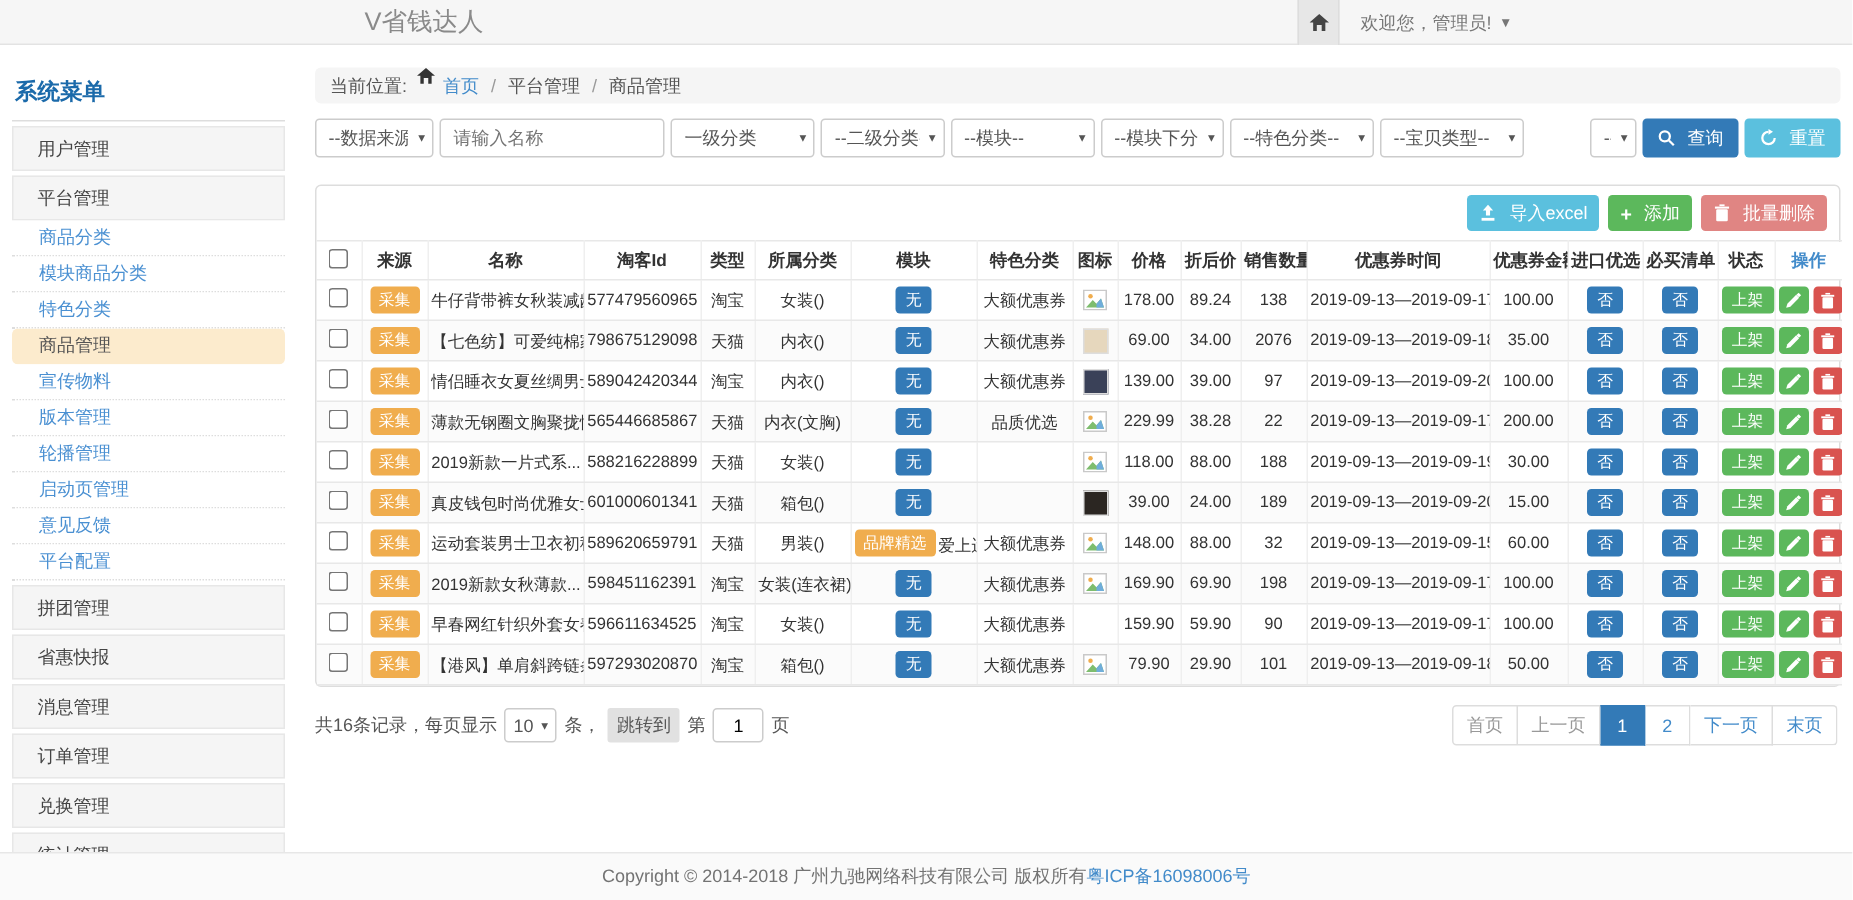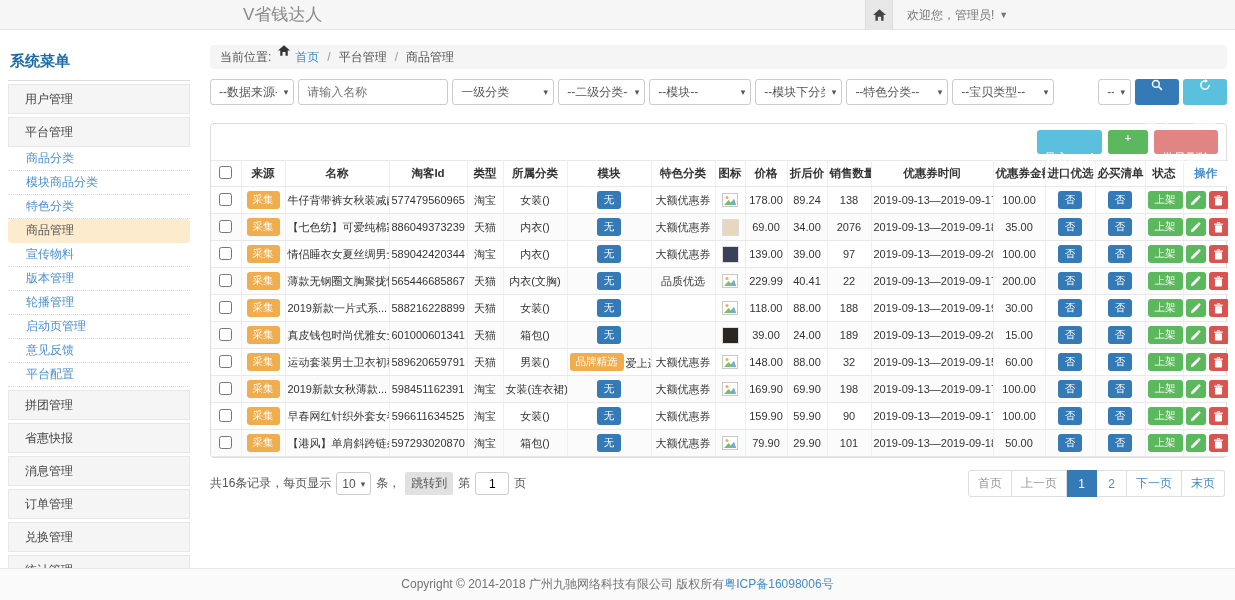--- a/index.html
+++ b/index.html
@@ -31,21 +31,21 @@
   .breadcrumb { margin-top:15px; height:24px; line-height:24px; background:#f5f5f5; border-radius:4px; padding:0 10px; color:#555; display:flex; align-items:flex-start; gap:5px; }
   .breadcrumb svg { width:12px; height:11px; fill:#333; margin-left:2px; }
   .breadcrumb .bc-home { color:#428bca; cursor:pointer; }
   .breadcrumb .bc-sep { color:#999; margin:0 3px; }
   
   .filters { margin-top:10px; display:flex; align-items:center; gap:4px; }
   .sel { position:relative; display:inline-block; }
   .sel select { appearance:none; -webkit-appearance:none; height:26px; border:1px solid #ccc; border-radius:3px; background:#fff; color:#555; font-size:12px; padding:0 16px 0 8px; width:100%; font-family:inherit; }
   .sel::after { content:"▾"; position:absolute; right:6px; top:50%; transform:translateY(-50%); font-size:9px; color:#555; pointer-events:none; }
   .filters input[type=text] { height:26px; border:1px solid #ccc; border-radius:3px; padding:0 8px; font-size:12px; color:#555; font-family:inherit; }
-  .btn { display:inline-flex; align-items:center; gap:20px; border:none; border-radius:3px; color:#fff; font-size:12px; height:26px; padding:0 10px; cursor:pointer; font-family:Liberation Serif, serif; white-space:nowrap;flex-direction:column; }
+  .btn { display:inline-flex; align-items:center; gap:8px; border:none; border-radius:3px; color:#fff; font-size:12px; height:26px; padding:0 10px; cursor:pointer; font-family:Liberation Sans, sans-serif; white-space:nowrap; }
   .btn-search { background:#337ab7; }
   .btn-reset  { background:#5bc0de; }
   .btn svg { width:12px; height:12px; }
   
   .panel { margin-top:18px; border:1px solid #ddd; border-radius:4px; }
   .toolbar { display:flex; justify-content:flex-end; gap:6px; padding:6px 8px; }
   .btn-sm { height:24px; padding:0 8px; font-size:12px; }
   .btn-import { background:#5bc0de; }
   .btn-add { background:#5cb85c; }
   .btn-add .plus { font-size:13px; font-weight:bold; }
@@ -283,21 +283,21 @@
                         <rect x="4" y="0.3" width="4" height="1.4" fill="#fff"></rect>
                       </svg>
                     </span>
                   </button>
                 </span></td>
             </tr>
             <tr>
               <td><input type="checkbox" style=""></td>
               <td><span class="badge-orange">采集</span></td>
               <td>【七色纺】可爱纯棉家...</td>
-              <td>886049373239</td>
+              <td>798675129098</td>
               <td>天猫</td>
               <td>内衣()</td>
               <td><span class="badge-blue">无</span></td>
               <td>大额优惠券</td>
               <td><span class="thumb" style="background:#e6d7bd"></span></td>
               <td>69.00</td>
               <td>34.00</td>
               <td>2076</td>
               <td>2019-09-13—2019-09-18</td>
               <td>35.00</td>
@@ -371,21 +371,21 @@
               <td>内衣(文胸)</td>
               <td><span class="badge-blue">无</span></td>
               <td>品质优选</td>
               <td><span class="broken-icon"><svg viewBox="0 0 16 14">
                     <rect x="0.5" y="0.5" width="15" height="13" fill="#fff" stroke="#c9c9c9"></rect>
                     <circle cx="5" cy="4.5" r="1.5" fill="#f0ad4e"></circle>
                     <path d="M2 12 L6.5 7 L9 9.5 L12 6 L14 12 Z" fill="#7ebd6e"></path>
                     <path d="M9 9.5 L12 6 L14 12 L9 12 Z" fill="#6faddb"></path>
                   </svg></span></td>
               <td>229.99</td>
-              <td>40.41</td>
+              <td>38.28</td>
               <td>22</td>
               <td>2019-09-13—2019-09-17</td>
               <td>200.00</td>
               <td><button class="btn-no">否</button></td>
               <td><button class="btn-no">否</button></td>
               <td><button class="btn-status">上架</button></td>
               <td><span class="ops">
                   <button class="btn-edit">
                     <span style="display:inline-flex">
                       <svg viewBox="0 0 14 14">

